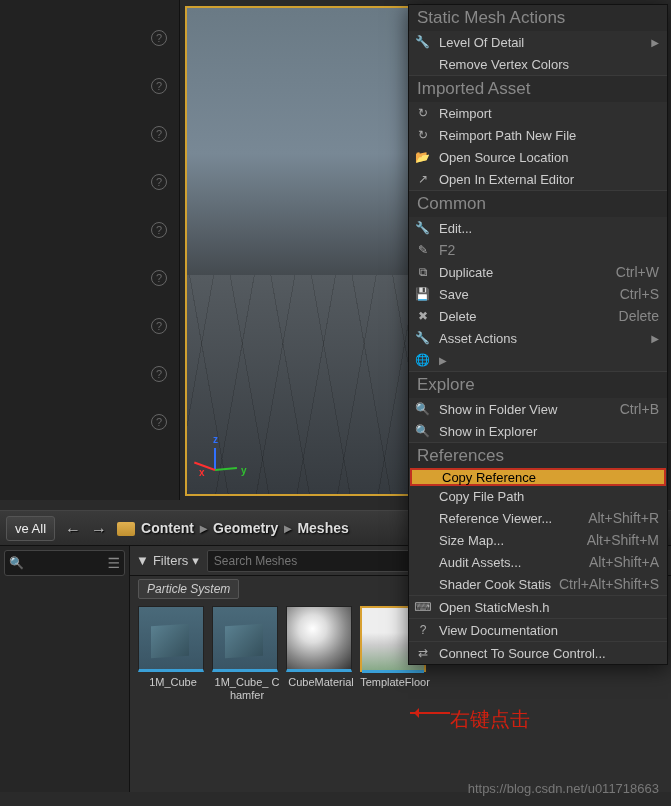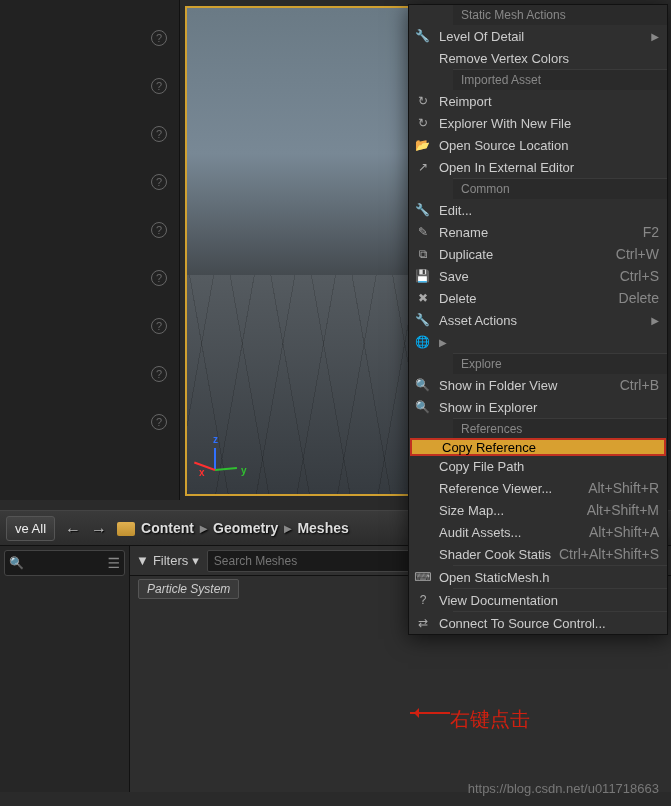--- a/index.html
+++ b/index.html
@@ -217,24 +217,23 @@
       width: 260px;
       background: #2f2f2f;
       border: 1px solid #111;
       box-shadow: 0 4px 20px rgba(0,0,0,0.6);
       z-index: 50;
       font-size: 13px;
     }
     .menu-section {
       padding: 3px 8px;
       color: #888;
-      font-size: 12px;
+      font-size: 17px;
       background: #2a2a2a;
       border-top: 1px solid #3a3a3a;
-      margin-left: 44px;
     }
     .menu-section:first-child { border-top:none; }
     .menu-item {
       display:flex;
       align-items:center;
       height: 22px;
       padding: 0 8px 0 6px;
       color: #ccc;
       cursor:pointer;
       gap: 8px;
@@ -341,20 +340,43 @@
         <div class="filters-btn">
           <span>▼</span>
           <span>Filters</span>
           <span>▾</span>
         </div>
         <input class="search-assets" placeholder="Search Meshes" style="">
       </div>
       <div class="tag-row">
         <span class="tag">Particle System</span>
       </div>
+      <div class="asset-grid" id="asset-grid">
+          <div class="asset-item">
+            <div class="asset-thumb cube">
+              <div class="cube-shape"></div>
+            </div>
+            <div class="asset-label">1M_Cube</div>
+          </div>
+          <div class="asset-item">
+            <div class="asset-thumb cube">
+              <div class="cube-shape"></div>
+            </div>
+            <div class="asset-label">1M_Cube_
+Chamfer</div>
+          </div>
+          <div class="asset-item">
+            <div class="asset-thumb material"></div>
+            <div class="asset-label">CubeMaterial</div>
+          </div>
+          <div class="asset-item">
+            <div class="asset-thumb floor"></div>
+            <div class="asset-label">TemplateFloor</div>
+          </div>
+        </div>
     </div>
   </div>
 </div>
 
 <div class="context-menu" id="context-menu">
     <div class="menu-section">Static Mesh Actions</div>
     <div class="menu-item">
       <span class="menu-icon">🔧</span>
       <span class="menu-label">Level Of Detail</span>
       <span class="menu-arrow">▶</span>
@@ -363,38 +385,37 @@
       <span class="menu-icon"></span>
       <span class="menu-label">Remove Vertex Colors</span>
     </div>
     <div class="menu-section">Imported Asset</div>
     <div class="menu-item">
       <span class="menu-icon">↻</span>
       <span class="menu-label">Reimport</span>
     </div>
     <div class="menu-item">
       <span class="menu-icon">↻</span>
-      <span class="menu-label">Explorer With New File</span>
+      <span class="menu-label">Reimport Path New File</span>
     </div>
     <div class="menu-item">
       <span class="menu-icon">📂</span>
       <span class="menu-label">Open Source Location</span>
     </div>
     <div class="menu-item">
       <span class="menu-icon">↗</span>
       <span class="menu-label">Open In External Editor</span>
     </div>
     <div class="menu-section">Common</div>
     <div class="menu-item">
       <span class="menu-icon">🔧</span>
       <span class="menu-label">Edit...</span>
     </div>
     <div class="menu-item">
       <span class="menu-icon">✎</span>
-      <span class="menu-label">Rename</span>
       <span class="menu-shortcut">F2</span>
     </div>
     <div class="menu-item">
       <span class="menu-icon">⧉</span>
       <span class="menu-label">Duplicate</span>
       <span class="menu-shortcut">Ctrl+W</span>
     </div>
     <div class="menu-item">
       <span class="menu-icon">💾</span>
       <span class="menu-label">Save</span>

